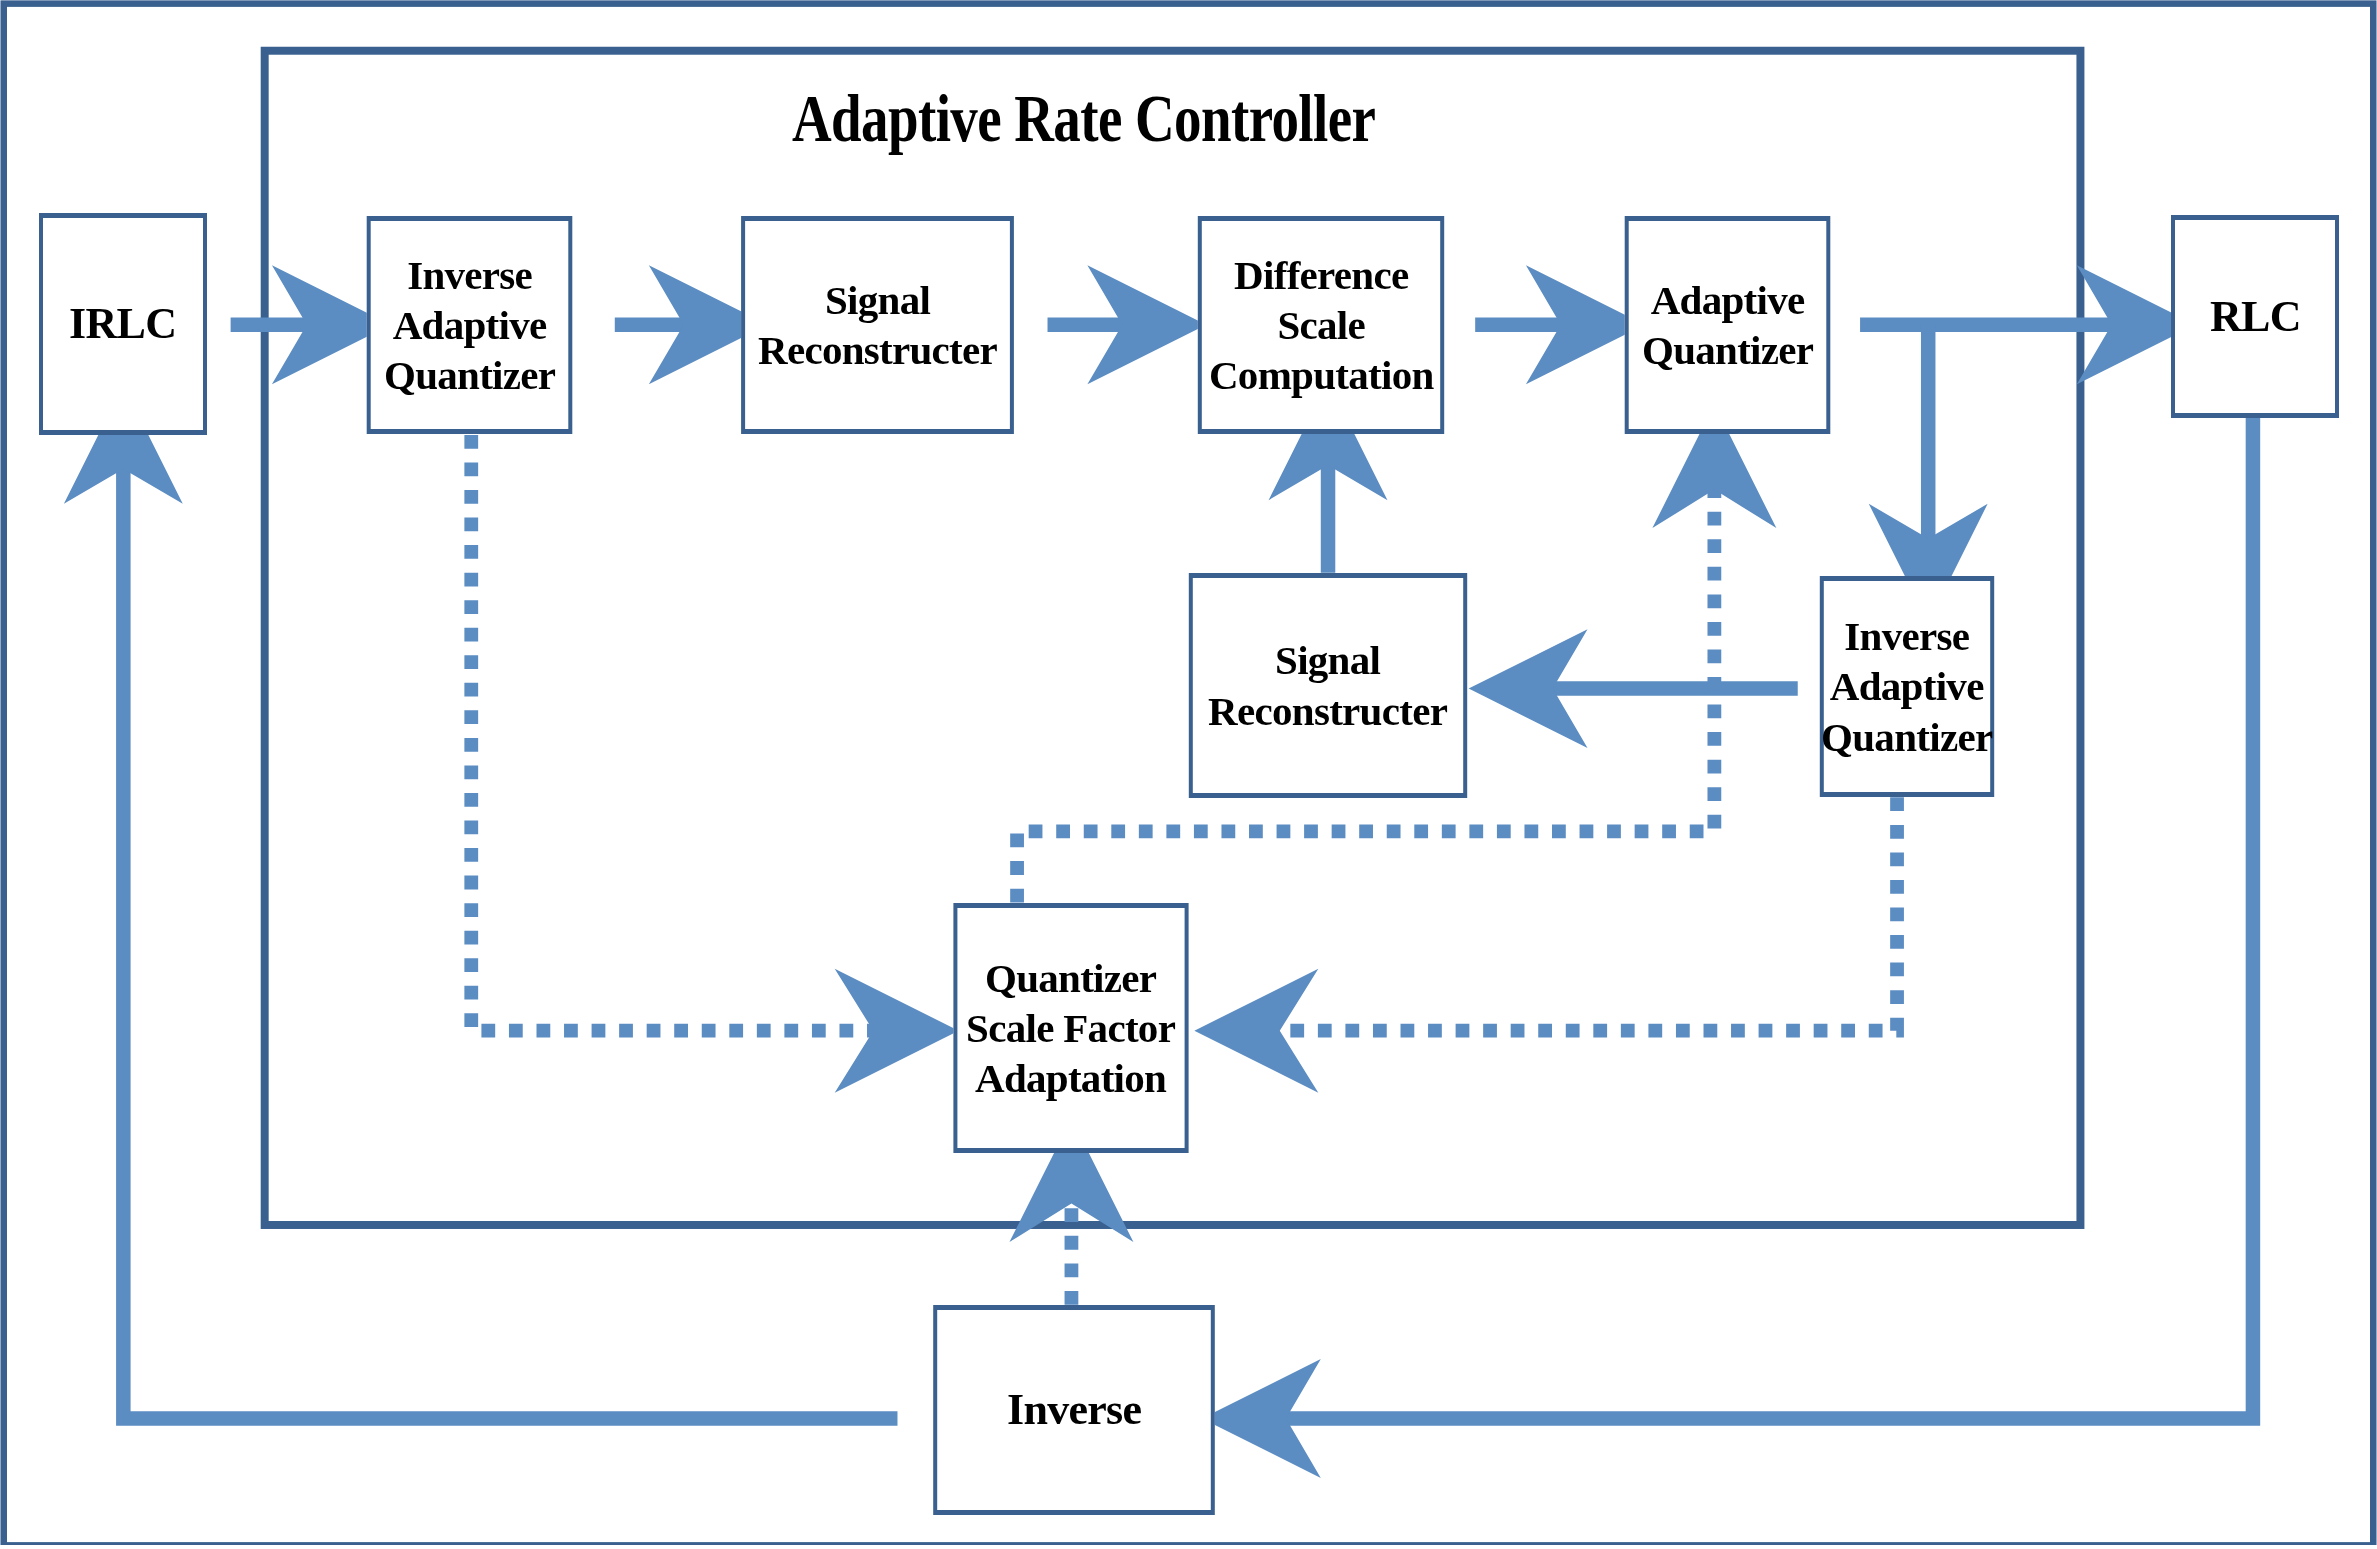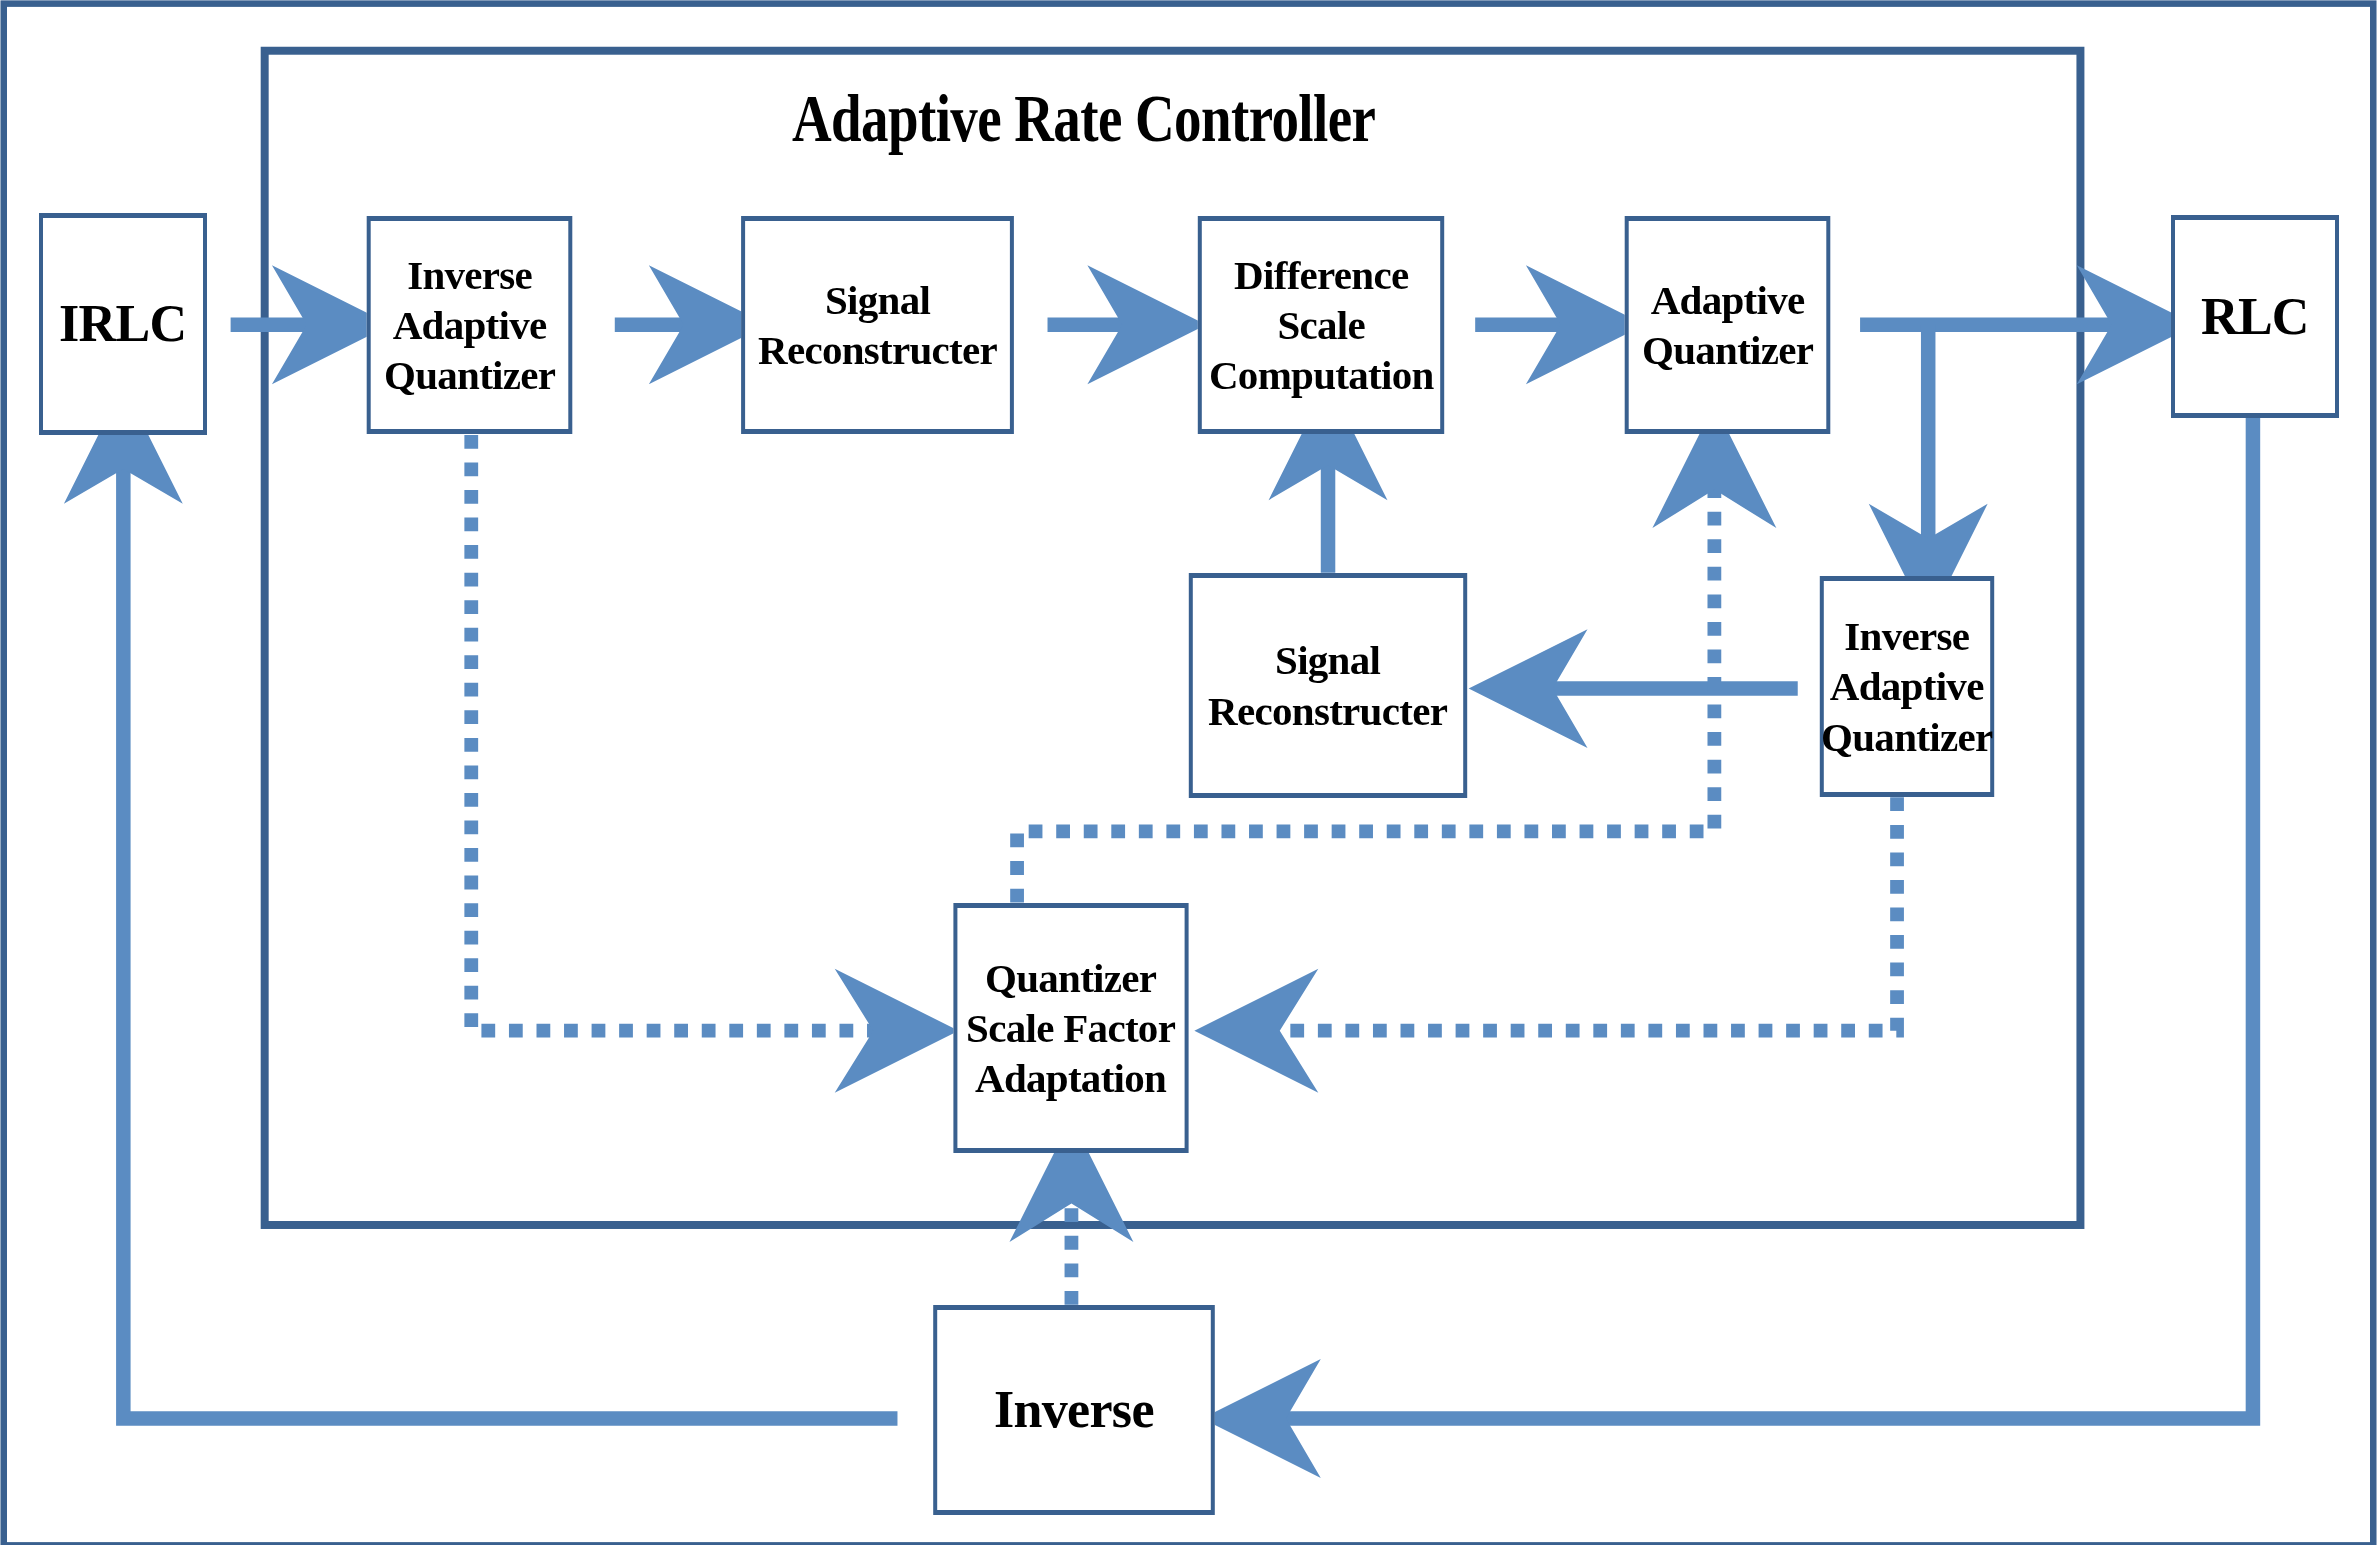--- a/index.html
+++ b/index.html
@@ -26,21 +26,21 @@
     line-height:1.22;
     letter-spacing:-0.7px;
     transform:scaleX(0.80);
     transform-origin:center center;
     white-space:pre-line;
   }
   .blk > span{display:block;transform:scaleX(1.25);}
   .blk-txt{
     font-size:41px;
   }
-  .blk-txt-lg{font-size:52px;}
+  .blk-txt-lg{font-size:44px;}
   #title{
     position:absolute;
     color:#000000;
     font-family:"Liberation Serif", serif;
     font-weight:700;
     font-size:67px;
     letter-spacing:-0.7px;
     white-space:nowrap;
     transform:scaleX(0.82);
     transform-origin:left top;

